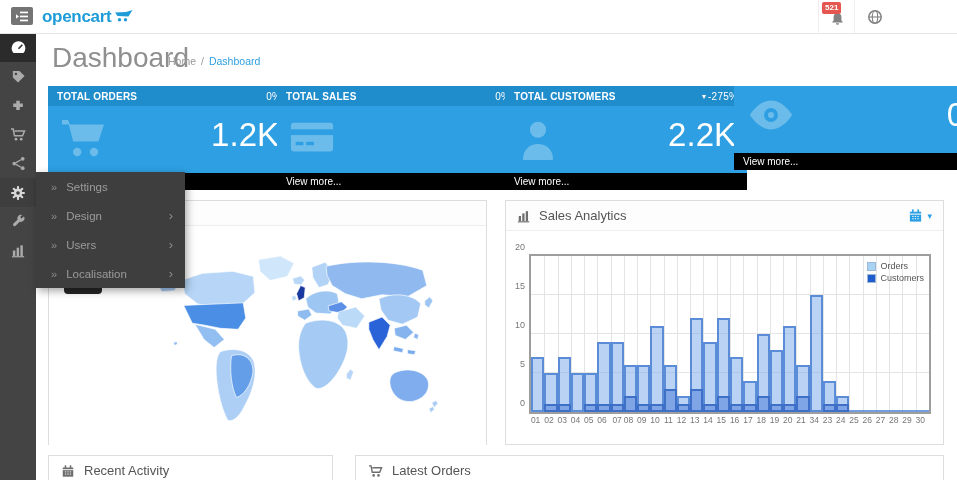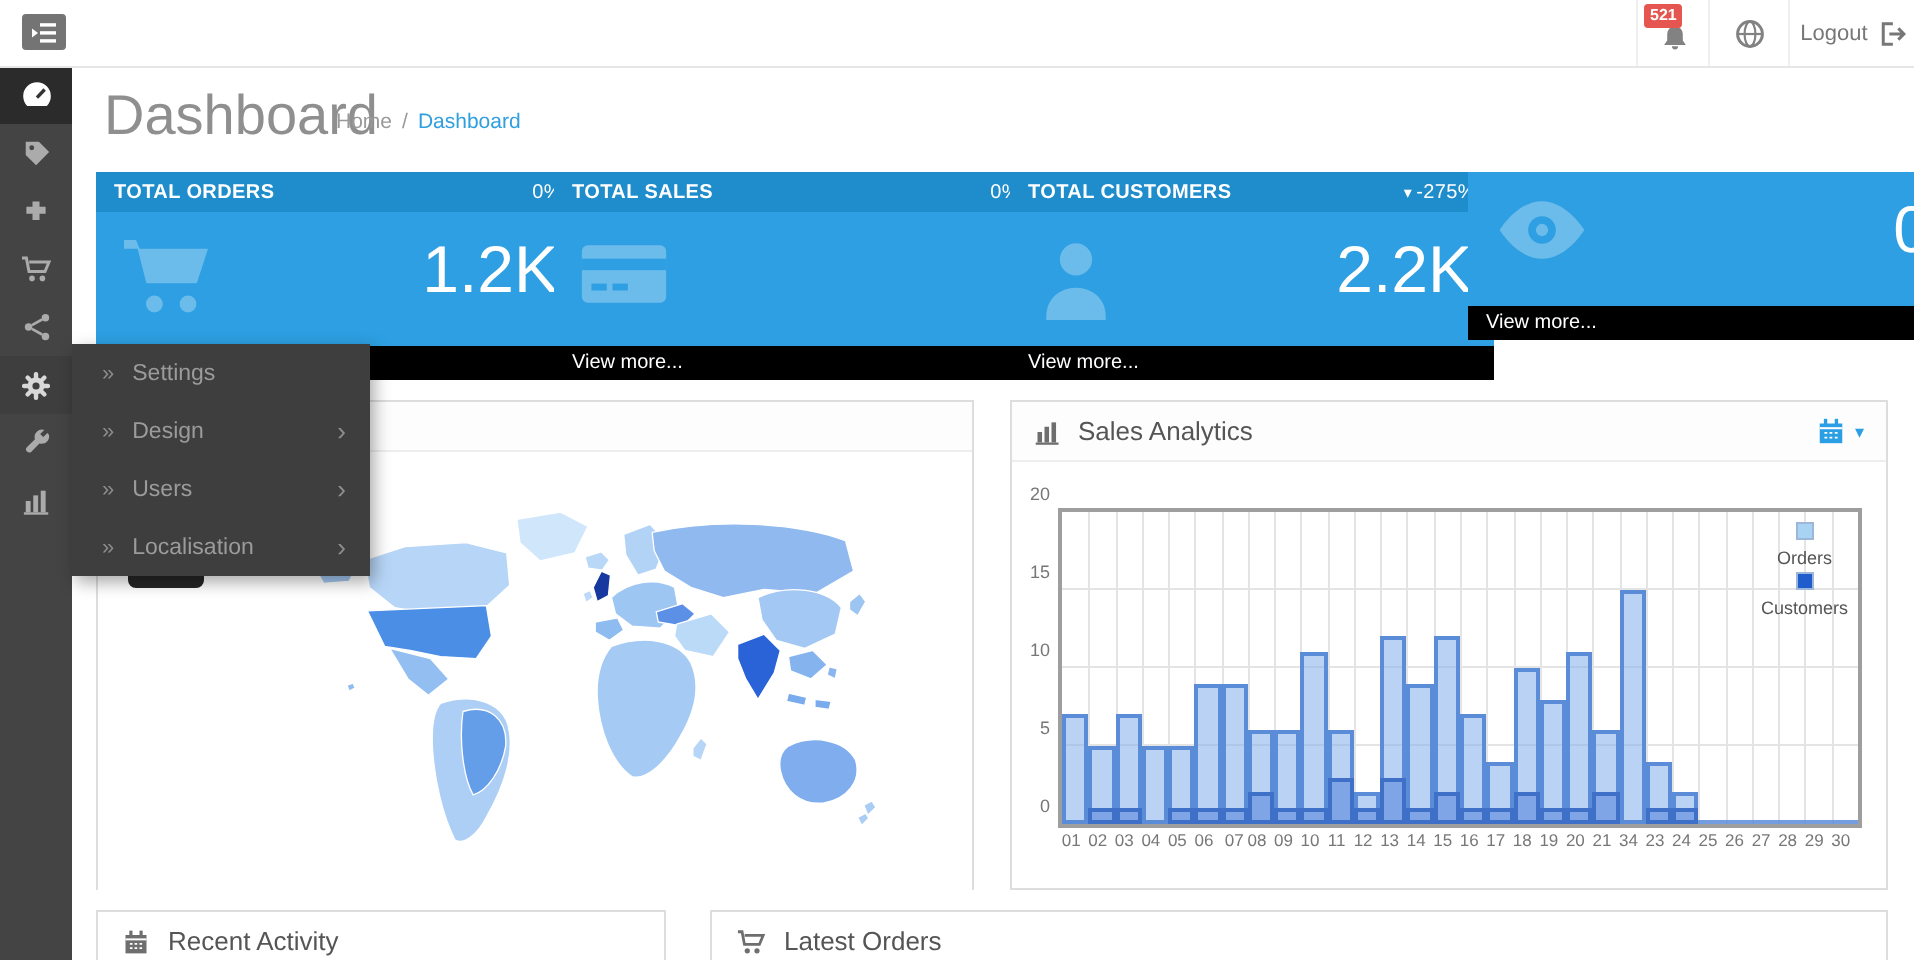--- a/index.html
+++ b/index.html
@@ -67,21 +67,21 @@
     border:2px solid #9e9e9e;box-sizing:border-box;background:#fff;}
   .gridv{position:absolute;top:0;bottom:0;width:1px;background:#e4e4e4;}
   .gridh{position:absolute;left:0;right:0;height:1px;background:#e4e4e4;}
   .bar{position:absolute;bottom:0;box-sizing:border-box;border-style:solid;border-width:2px;}
   .zero-line{position:absolute;left:0;right:0;bottom:0;height:2px;background:#5b8cd8;opacity:.85;}
   .x-axis{position:absolute;left:23px;top:214px;width:402px;height:12px;}
   .x-lab{position:absolute;top:0;font-size:8.5px;color:#777;text-align:center;}
   .y-axis{position:absolute;left:2px;top:48px;width:19px;height:160px;}
   .y-lab{position:absolute;right:2px;font-size:9px;color:#777;}
   .legend{position:absolute;top:5px;right:5px;font-size:9px;color:#555;z-index:3;}
-  .legend-row{display:flex;align-items:center;gap:4px;margin-bottom:2px;flex-direction:column;}
+  .legend-row{display:flex;align-items:center;gap:4px;margin-bottom:2px;}
   .swatch{width:9px;height:9px;border:1px solid #9db7d8;box-sizing:border-box;}
   
   .recent-panel{left:48px;top:455px;width:285px;height:70px;}
   .orders-panel{left:355px;top:455px;width:589px;height:70px;}
   .bottom-head{display:flex;align-items:center;gap:9px;padding:7px 12px;font-size:13px;color:#555;}
   .icon-muted{color:#6e6e6e;display:flex;}
   svg{display:block;}
 </style>
 </head>
 <body>
@@ -90,44 +90,45 @@
   <div class="menu-toggle">
     <svg width="16" height="15" viewBox="0 0 16 15">
       <g fill="#fff">
         <rect x="6" y="2.6" width="8" height="1.7"></rect>
         <rect x="6" y="6.6" width="8" height="1.7"></rect>
         <rect x="6" y="10.6" width="8" height="1.7"></rect>
         <path d="M2 5.2l3 2.3-3 2.3z"></path>
       </g>
     </svg>
   </div>
+  <div class="logo">
+    <span>opencart</span>
+    <svg width="19" height="13" viewBox="0 0 19 13">
+      <g fill="#1e9cd7">
+        <path d="M0 2.5 L11 2 L17.5 0 L13.5 6.5 L2.5 6 Z"></path>
+        <circle cx="4.5" cy="9.8" r="1.7"></circle>
+        <circle cx="10.5" cy="9.8" r="1.7"></circle>
+      </g>
+    </svg>
+  </div>
   <div class="hcell bell">
     <span class="badge">521</span>
     <svg width="17" height="17" viewBox="0 0 24 24" style="margin-top:6px;">
       <g fill="#828282">
         <path d="M12 3a5.5 5.5 0 0 1 5.5 5.5V13l2.2 3.2H4.3L6.5 13V8.5A5.5 5.5 0 0 1 12 3z"></path>
         <path d="M9.8 17.2a2.2 2.2 0 0 0 4.4 0z"></path>
       </g>
     </svg>
   </div>
   <div class="hcell globe">
     <svg width="16" height="16" viewBox="0 0 16 16">
       <g fill="none" stroke="#828282">
         <circle cx="8" cy="8" r="6.2" stroke-width="1.5"></circle>
         <ellipse cx="8" cy="8" rx="2.7" ry="6.2" stroke-width="1.1"></ellipse>
         <line x1="1.8" y1="8" x2="14.2" y2="8" stroke-width="1.1"></line>
-      </g>
-    </svg>
-  </div>
-  <div class="hcell logout">
-    <span>Logout</span>
-    <svg width="14" height="14" viewBox="0 0 16 16">
-      <g fill="none" stroke="#777" stroke-width="1.7">
-        <path d="M8.5 2.2H3v11.6h5.5"></path>
-        <path d="M6.5 8h8M11.6 4.8L14.8 8l-3.2 3.2"></path>
       </g>
     </svg>
   </div>
 </div>
 
 <div class="sidebar">
   <div class="side-item active">
     <svg width="17" height="17" viewBox="0 0 16 16">
       <path d="M8 2a6.5 6.5 0 0 0-6.5 6.5c0 1.8.7 3.5 1.9 4.7h9.2a6.6 6.6 0 0 0 1.9-4.7A6.5 6.5 0 0 0 8 2z" fill="currentColor"></path>
       <line x1="8" y1="9.2" x2="11.6" y2="5.4" stroke="#333" stroke-width="1.6"></line>

